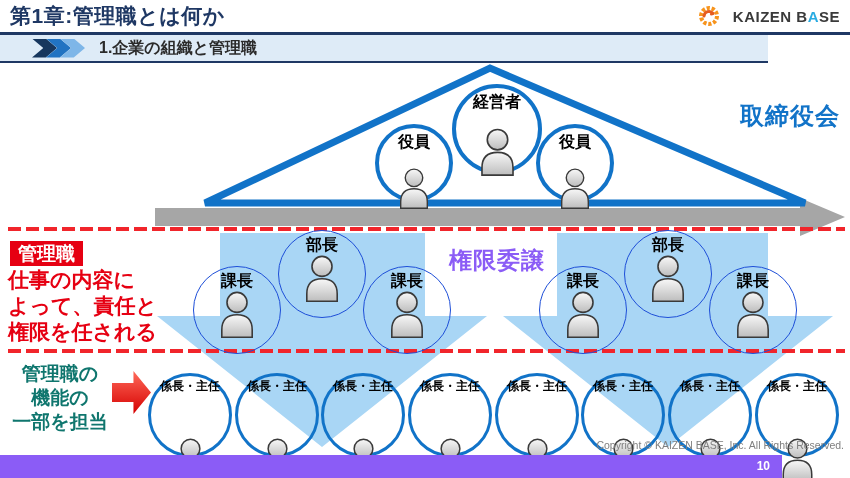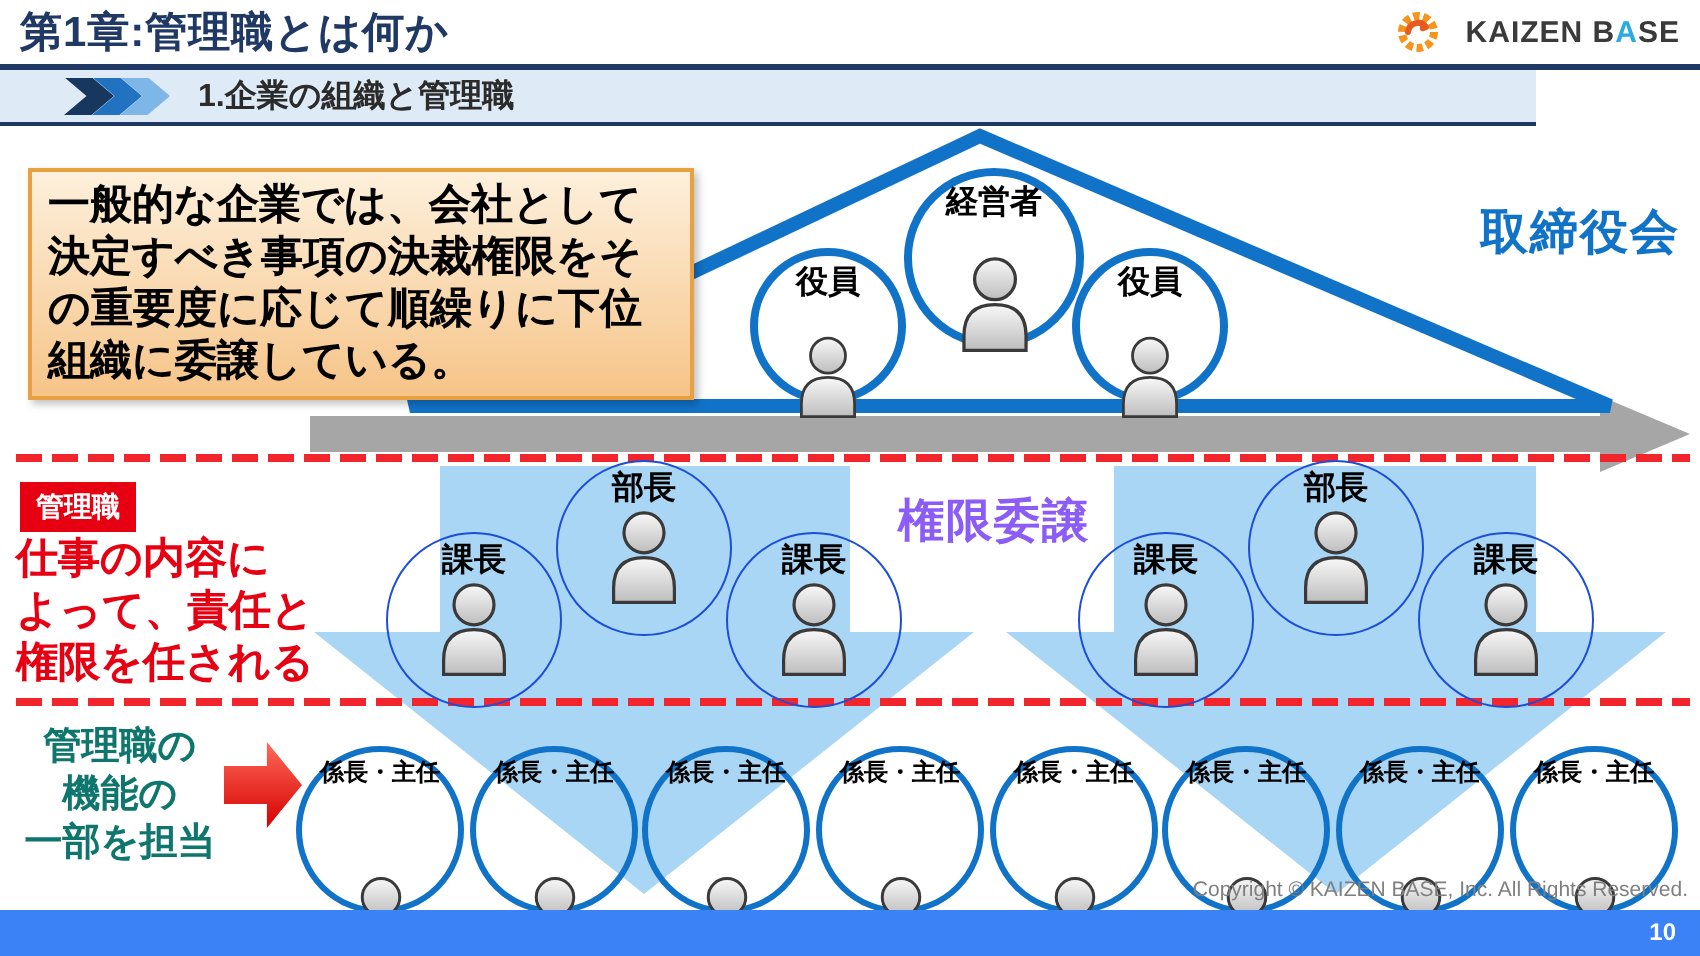--- a/index.html
+++ b/index.html
@@ -21,42 +21,42 @@
   #chevrons{display:flex;margin-left:32px;}
   #sub-title{margin-left:14px;font-size:16px;font-weight:bold;color:#2B2B2B;}
   
   #callout{left:14px;top:84px;width:333px;box-sizing:border-box;
            background:linear-gradient(#FDF0DC,#F6C488);border:2.5px solid #E8A040;
            box-shadow:2px 2px 4px rgba(0,0,0,0.25);padding:4px 8px;
            font-size:21px;font-weight:bold;color:#000;line-height:26px;white-space:pre-line;}
   
   #board-label{left:740px;top:100px;font-size:24px;font-weight:bold;color:#1173C8;letter-spacing:1px;}
   #delegation-label{left:449px;top:245px;font-size:23px;font-weight:bold;color:#8b5cf6;letter-spacing:1px;}
-  #management-badge{left:10px;top:241px;background:#E60012;color:#fff;font-size:14px;font-weight:bold;
+  #management-badge{left:10px;top:241px;background:#E60012;color:#fff;font-size:19px;font-weight:bold;
                     padding:2px 8px;line-height:21px;}
   #management-note{left:8px;top:267px;font-size:21px;font-weight:bold;color:#E60012;
                    line-height:26px;white-space:pre-line;}
   #bottom-note{left:4px;top:362px;width:112px;text-align:center;font-size:19px;font-weight:bold;
                color:#0f766e;line-height:24px;white-space:pre-line;}
   #red-arrow{left:112px;top:371px;width:39px;height:43px;
              background:linear-gradient(#FF6A5A,#D50000);
              clip-path:polygon(0% 28%,55% 28%,55% 0%,100% 50%,55% 100%,55% 72%,0% 72%);}
   
   .node{position:absolute;border-radius:50%;box-sizing:border-box;display:flex;flex-direction:column;
         align-items:center;}
   .node.executive{border:4px solid #1173C8;background:#fff;gap:16px;}
   .node.manager{border:1px solid #1d4ed8;background:transparent;}
   .node.staff{border:3.5px solid #1173C8;background:transparent;gap:44px;}
   .node-label{font-weight:bold;color:#000;line-height:1.1;margin-top:5px;white-space:nowrap;}
   .node.executive .node-label,.node.manager .node-label{font-size:16px;}
   .node.staff .node-label{font-size:12px;margin-top:4px;}
   .person-svg{flex:0 0 auto;}
   
   #copyright{right:6px;top:439px;font-size:10.5px;color:#7F7F7F;}
-  #footer-bar{position:absolute;left:0;top:455px;width:850px;height:23px;background:#3b82f6;}
+  #footer-bar{position:absolute;left:0;top:455px;width:782px;height:23px;background:#8b5cf6;}
   #page-number{position:absolute;right:12px;top:4px;color:#fff;font-size:12px;font-weight:bold;}
 </style>
 </head>
 <body>
 
 <div id="slide">
 
   <svg width="0" height="0" style="position:absolute">
     <defs>
       <linearGradient id="pg" x1="0" y1="0" x2="0" y2="1">
@@ -203,24 +203,20 @@
         </svg>
       </div>
       <div class="node staff" style="left: 755px; top: 373px; height: 84px; width: 84px;">
         <span class="node-label">係長・主任</span>
         <svg viewBox="0 0 60 60" width="45" height="45" class="person-svg">
           <use href="#person"></use>
         </svg>
       </div>
     </div>
 
-  <div id="callout" class="abs">一般的な企業では、会社として
-決定すべき事項の決裁権限をそ
-の重要度に応じて順繰りに下位
-組織に委譲している。</div>
 
   <div id="board-label" class="abs">取締役会</div>
   <div id="delegation-label" class="abs">権限委譲</div>
   <div id="management-badge" class="abs">管理職</div>
   <div id="management-note" class="abs">仕事の内容に
 よって、責任と
 権限を任される</div>
   <div id="bottom-note" class="abs">管理職の
 機能の
 一部を担当</div>

